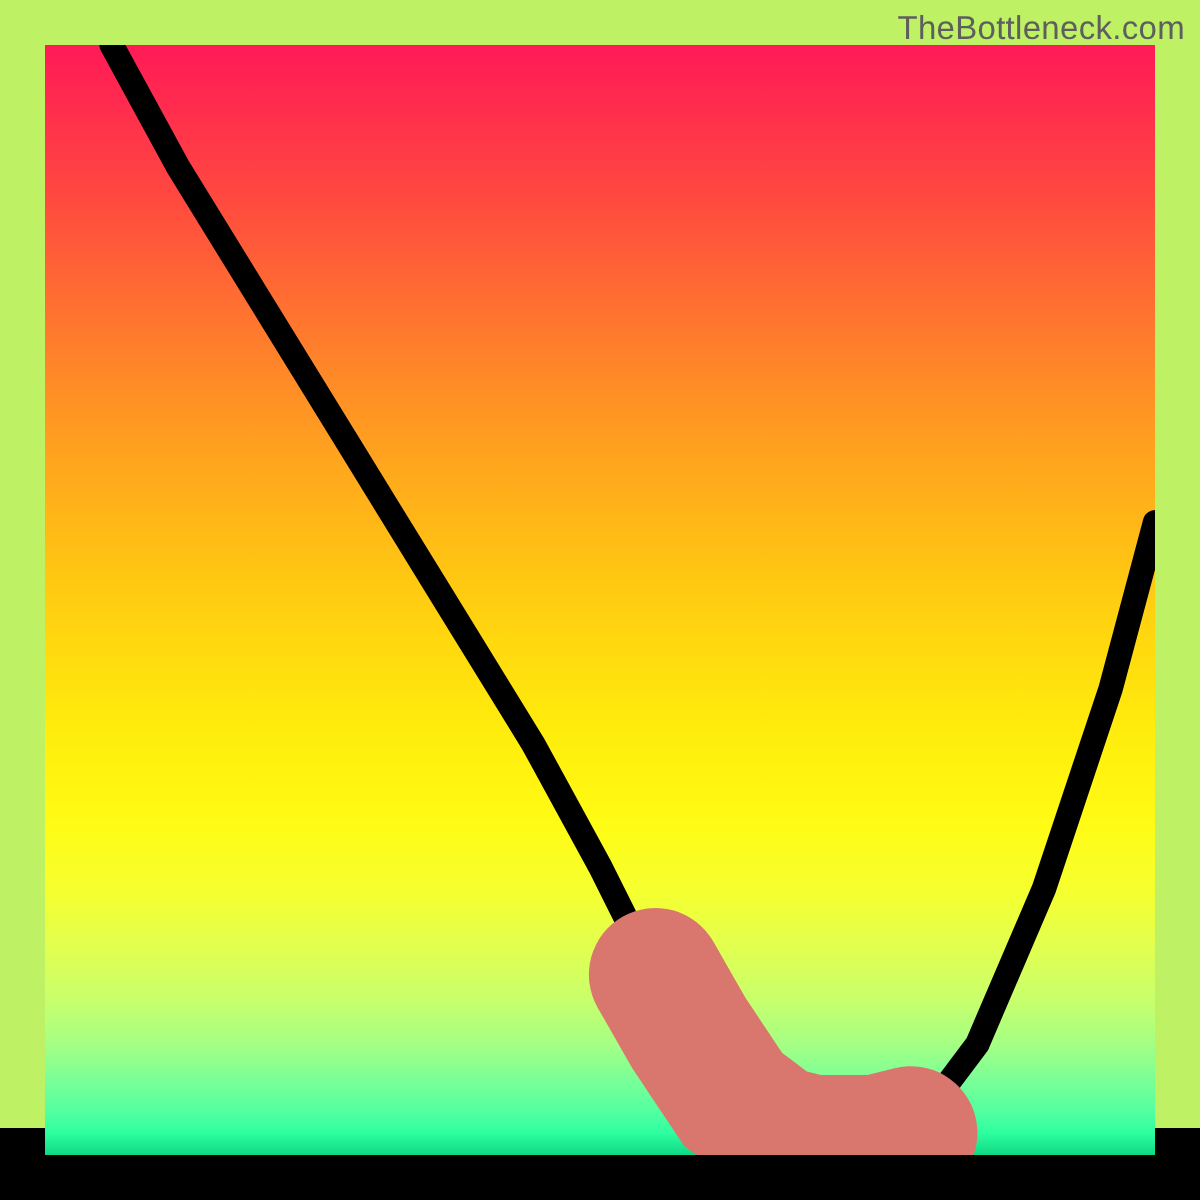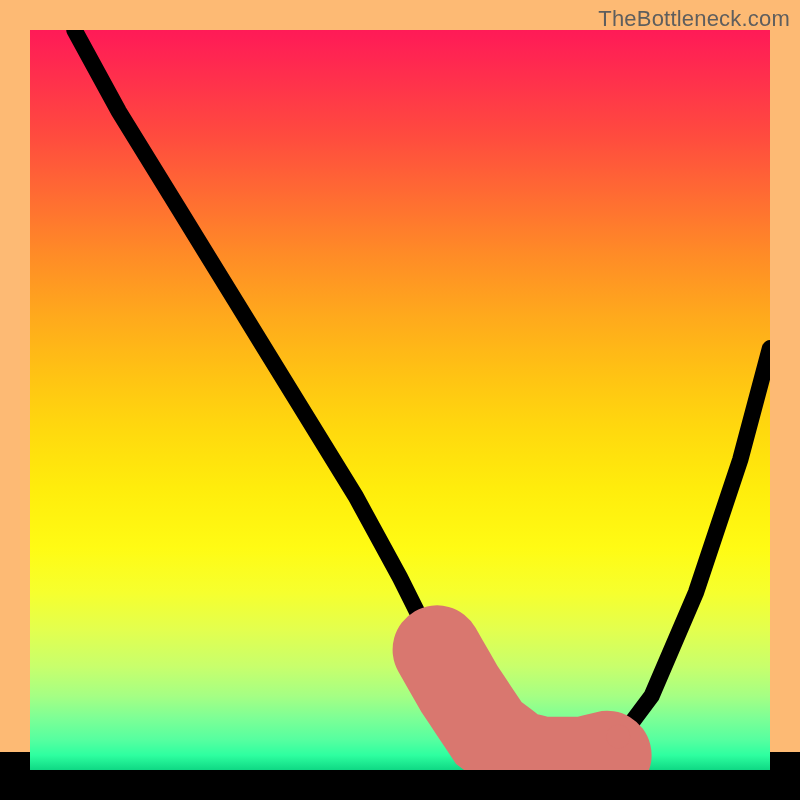--- a/index.html
+++ b/index.html
@@ -8,21 +8,21 @@
     width: 800px;
     height: 800px;
     overflow: hidden;
     background: #000;
     font-family: Arial, Helvetica, sans-serif;
   }
   .frame {
     position: relative;
     width: 800px;
     height: 752px;
-    background: #fdba74;
+    background: #bef264;
   }
   .watermark {
     position: absolute;
     top: 6px;
     right: 10px;
     font-size: 22px;
     font-weight: 400;
     color: #5e5e5e;
     z-index: 10;
     letter-spacing: 0.2px;

